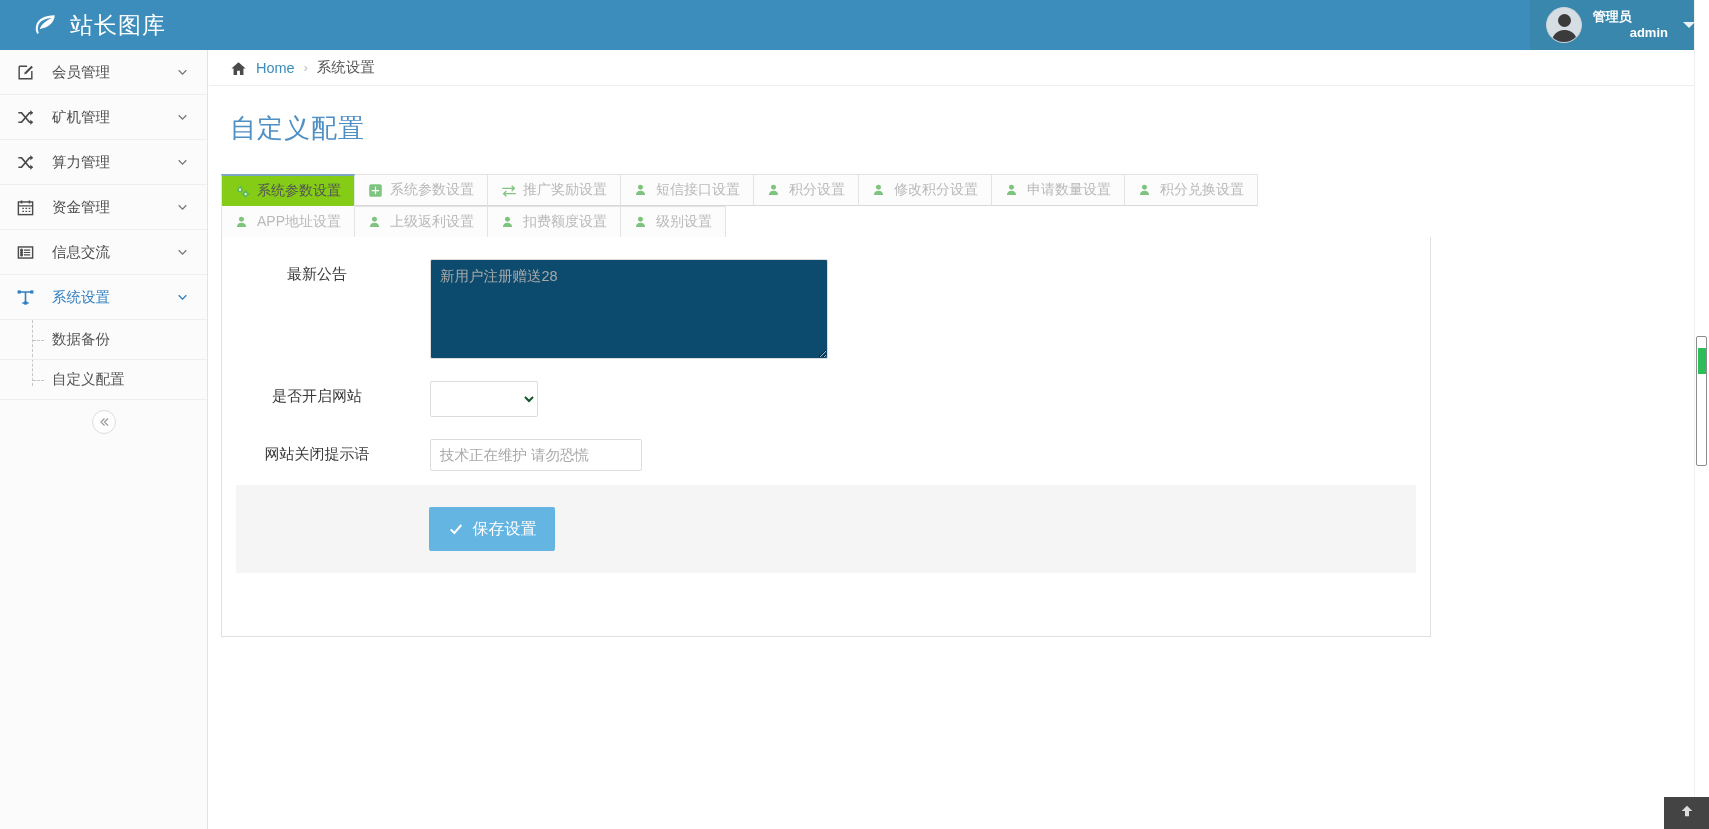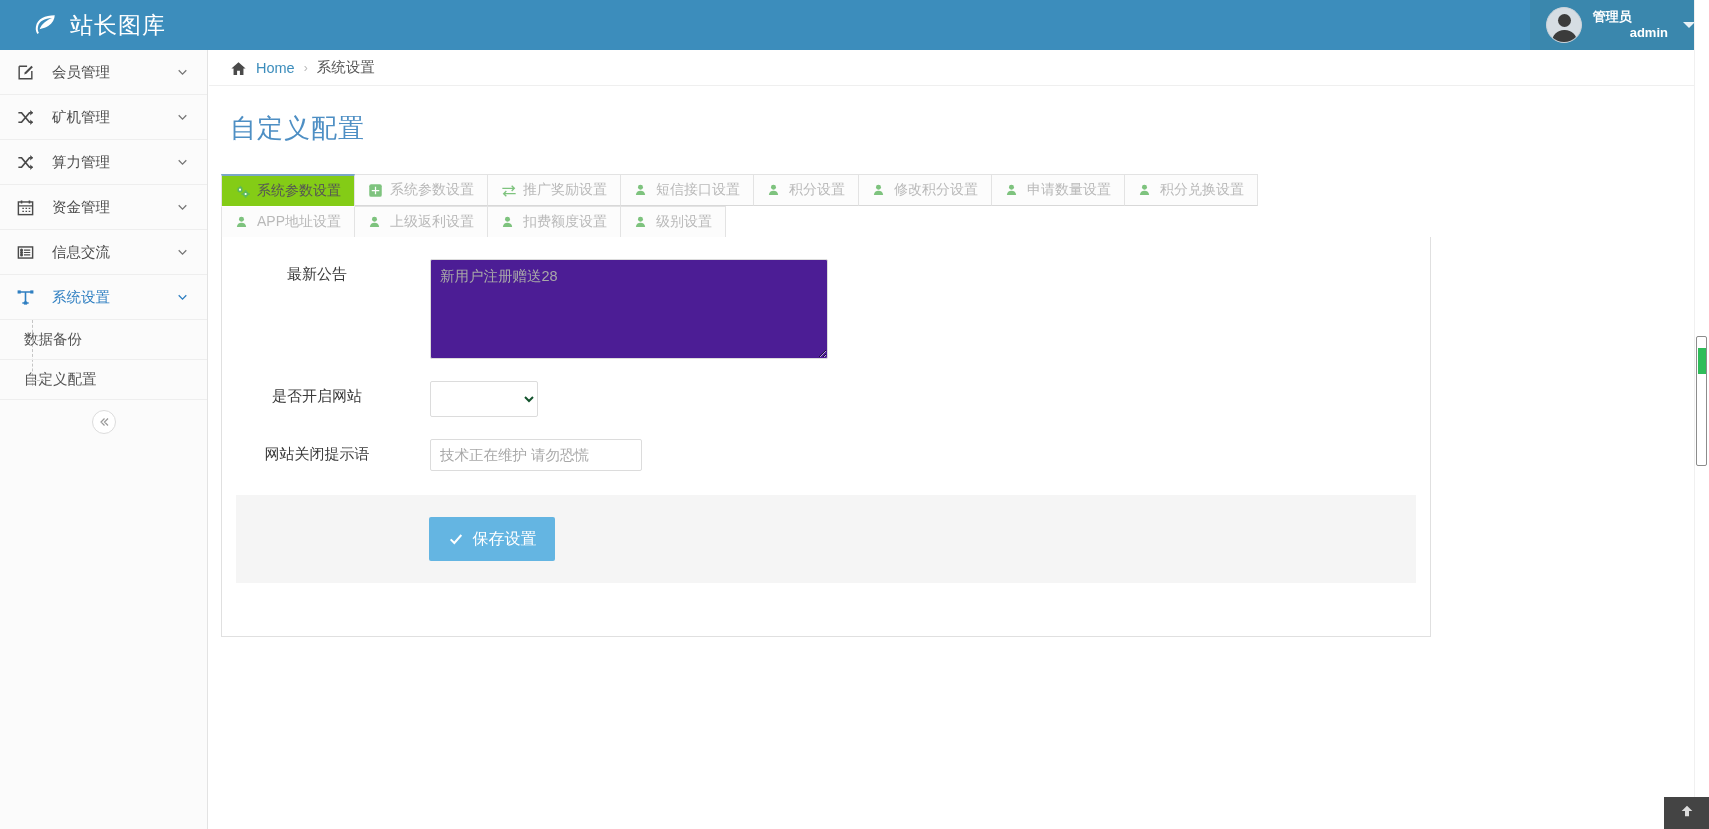--- a/index.html
+++ b/index.html
@@ -93,21 +93,21 @@
   .nav-item.active .nav-chev { color: #2f7fc1; }
 
   .subnav { background: #fbfbfb; position: relative; }
   .subnav::before {
     content: ""; position: absolute;
     left: 32px; top: 0; bottom: 14px;
     border-left: 1px dashed #c5c5c5;
   }
   .sub-item {
     height: 40px; display: flex; align-items: center;
-    padding-left: 24px; font-size: 14.5px; color: #555;
+    padding-left: 52px; font-size: 14.5px; color: #555;
     border-bottom: 1px solid #eeeeee;
     cursor: pointer; position: relative;
   }
   .sub-item::before {
     content: ""; position: absolute;
     left: 33px; top: 50%; width: 11px;
     border-top: 1px dashed #c5c5c5;
   }
   .collapse-wrap {
     height: 44px; display: flex; align-items: center; justify-content: center;
@@ -179,40 +179,40 @@
   .form-label {
     width: 208px; text-align: center; padding-right: 18px;
     font-size: 15px; color: #3a3a3a; padding-top: 6px;
     white-space: nowrap;
   }
   .ta {
     width: 398px; height: 100px;
     border: 1px solid #dcdcdc; border-radius: 2px;
     padding: 7px 9px; font-size: 14.5px; color: #999;
     font-family: "Liberation Sans", sans-serif;
-    resize: vertical; outline: none; background: #4c1d95;
+    resize: vertical; outline: none; background: #0c4a6e;
   }
   .sel {
     width: 108px; height: 32px;
     border: 1px solid #dcdcdc; border-radius: 2px;
     padding: 17px 8px; font-size: 14.5px; color: #14532d;
     background: #fff; outline: none;
     font-family: "Liberation Sans", sans-serif;
   }
   .txt {
     width: 212px; height: 32px;
     border: 1px solid #dcdcdc; border-radius: 2px;
     padding: 0 9px; font-size: 14.5px; color: #be185d;
     background: #fff; outline: none;
     font-family: "Liberation Sans", sans-serif;
   }
   .txt::placeholder, .ta::placeholder { color: #a8a8a8; }
 
   .footer-bar {
-    position: absolute; left: 14px; right: 14px; bottom: 53px;
+    position: absolute; left: 14px; right: 14px; bottom: 63px;
     height: 88px; background: #f5f5f5;
     display: flex; align-items: center; padding-left: 193px;
   }
   .save-btn {
     background: #64b5e2; color: #fff; border: none;
     width: 126px; height: 44px; font-size: 16px;
     display: flex; align-items: center; justify-content: center; gap: 9px;
     cursor: pointer; border-radius: 2px;
     font-family: "Liberation Sans", sans-serif;
   }

